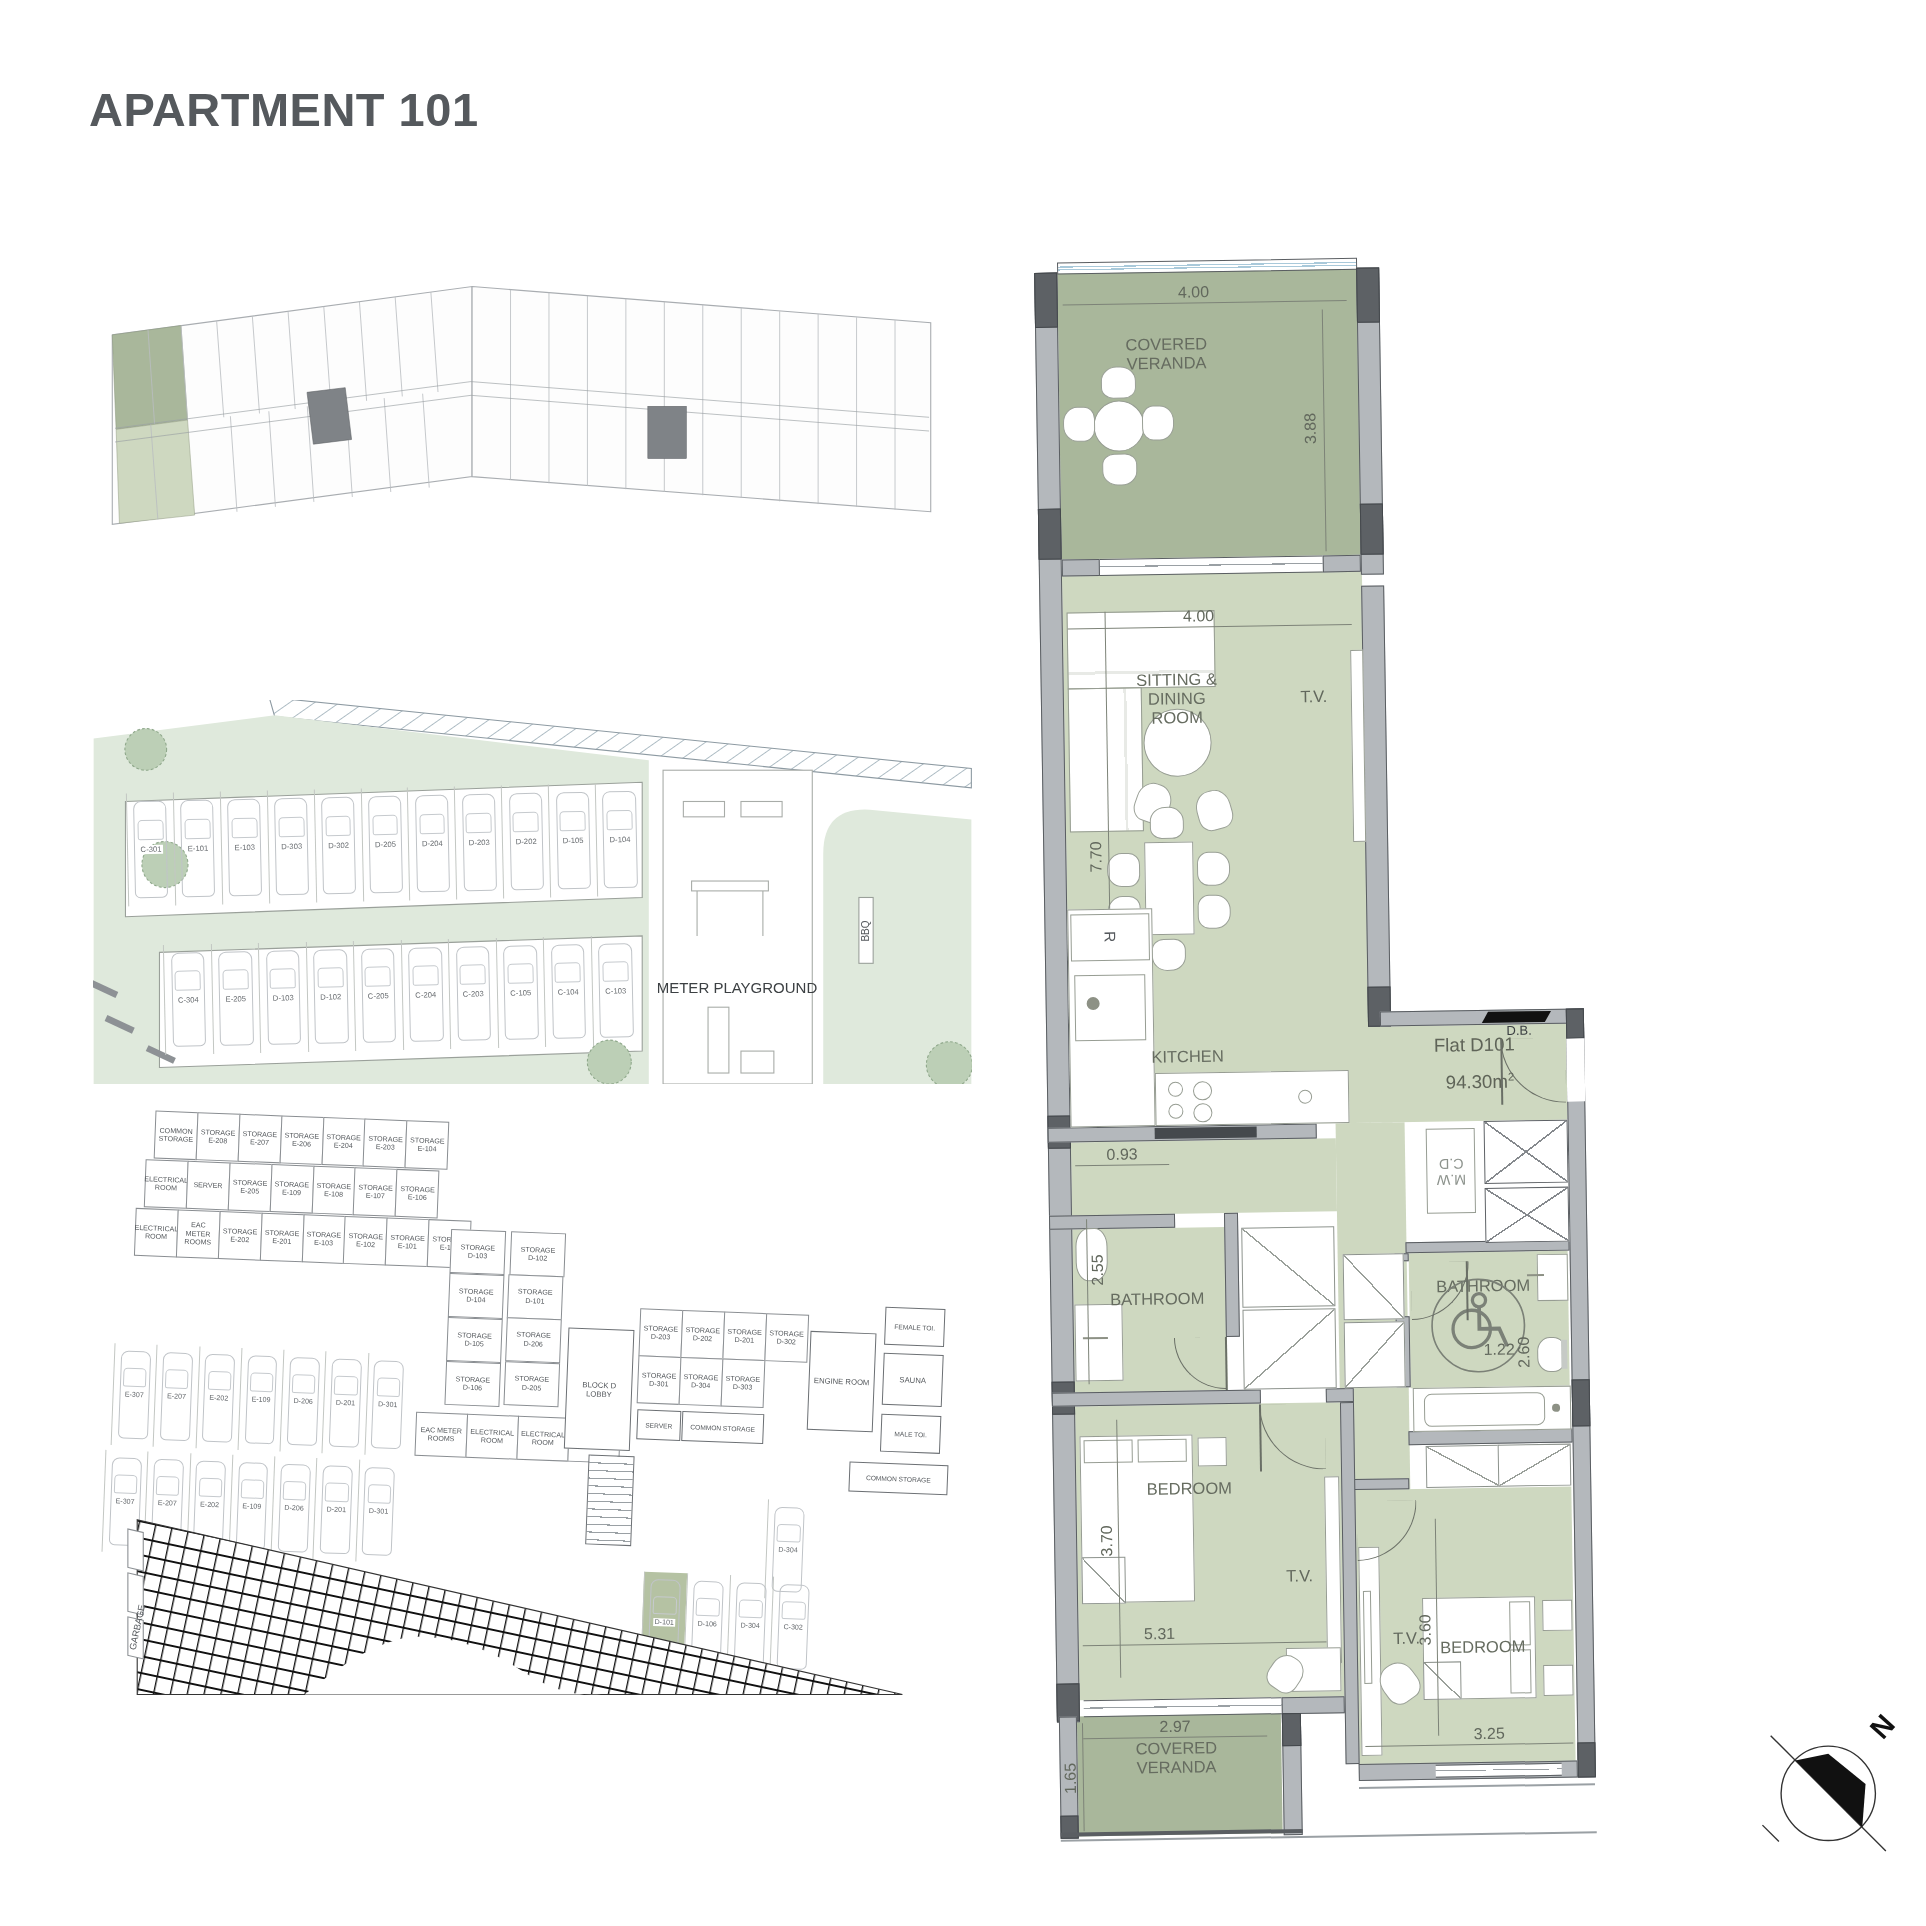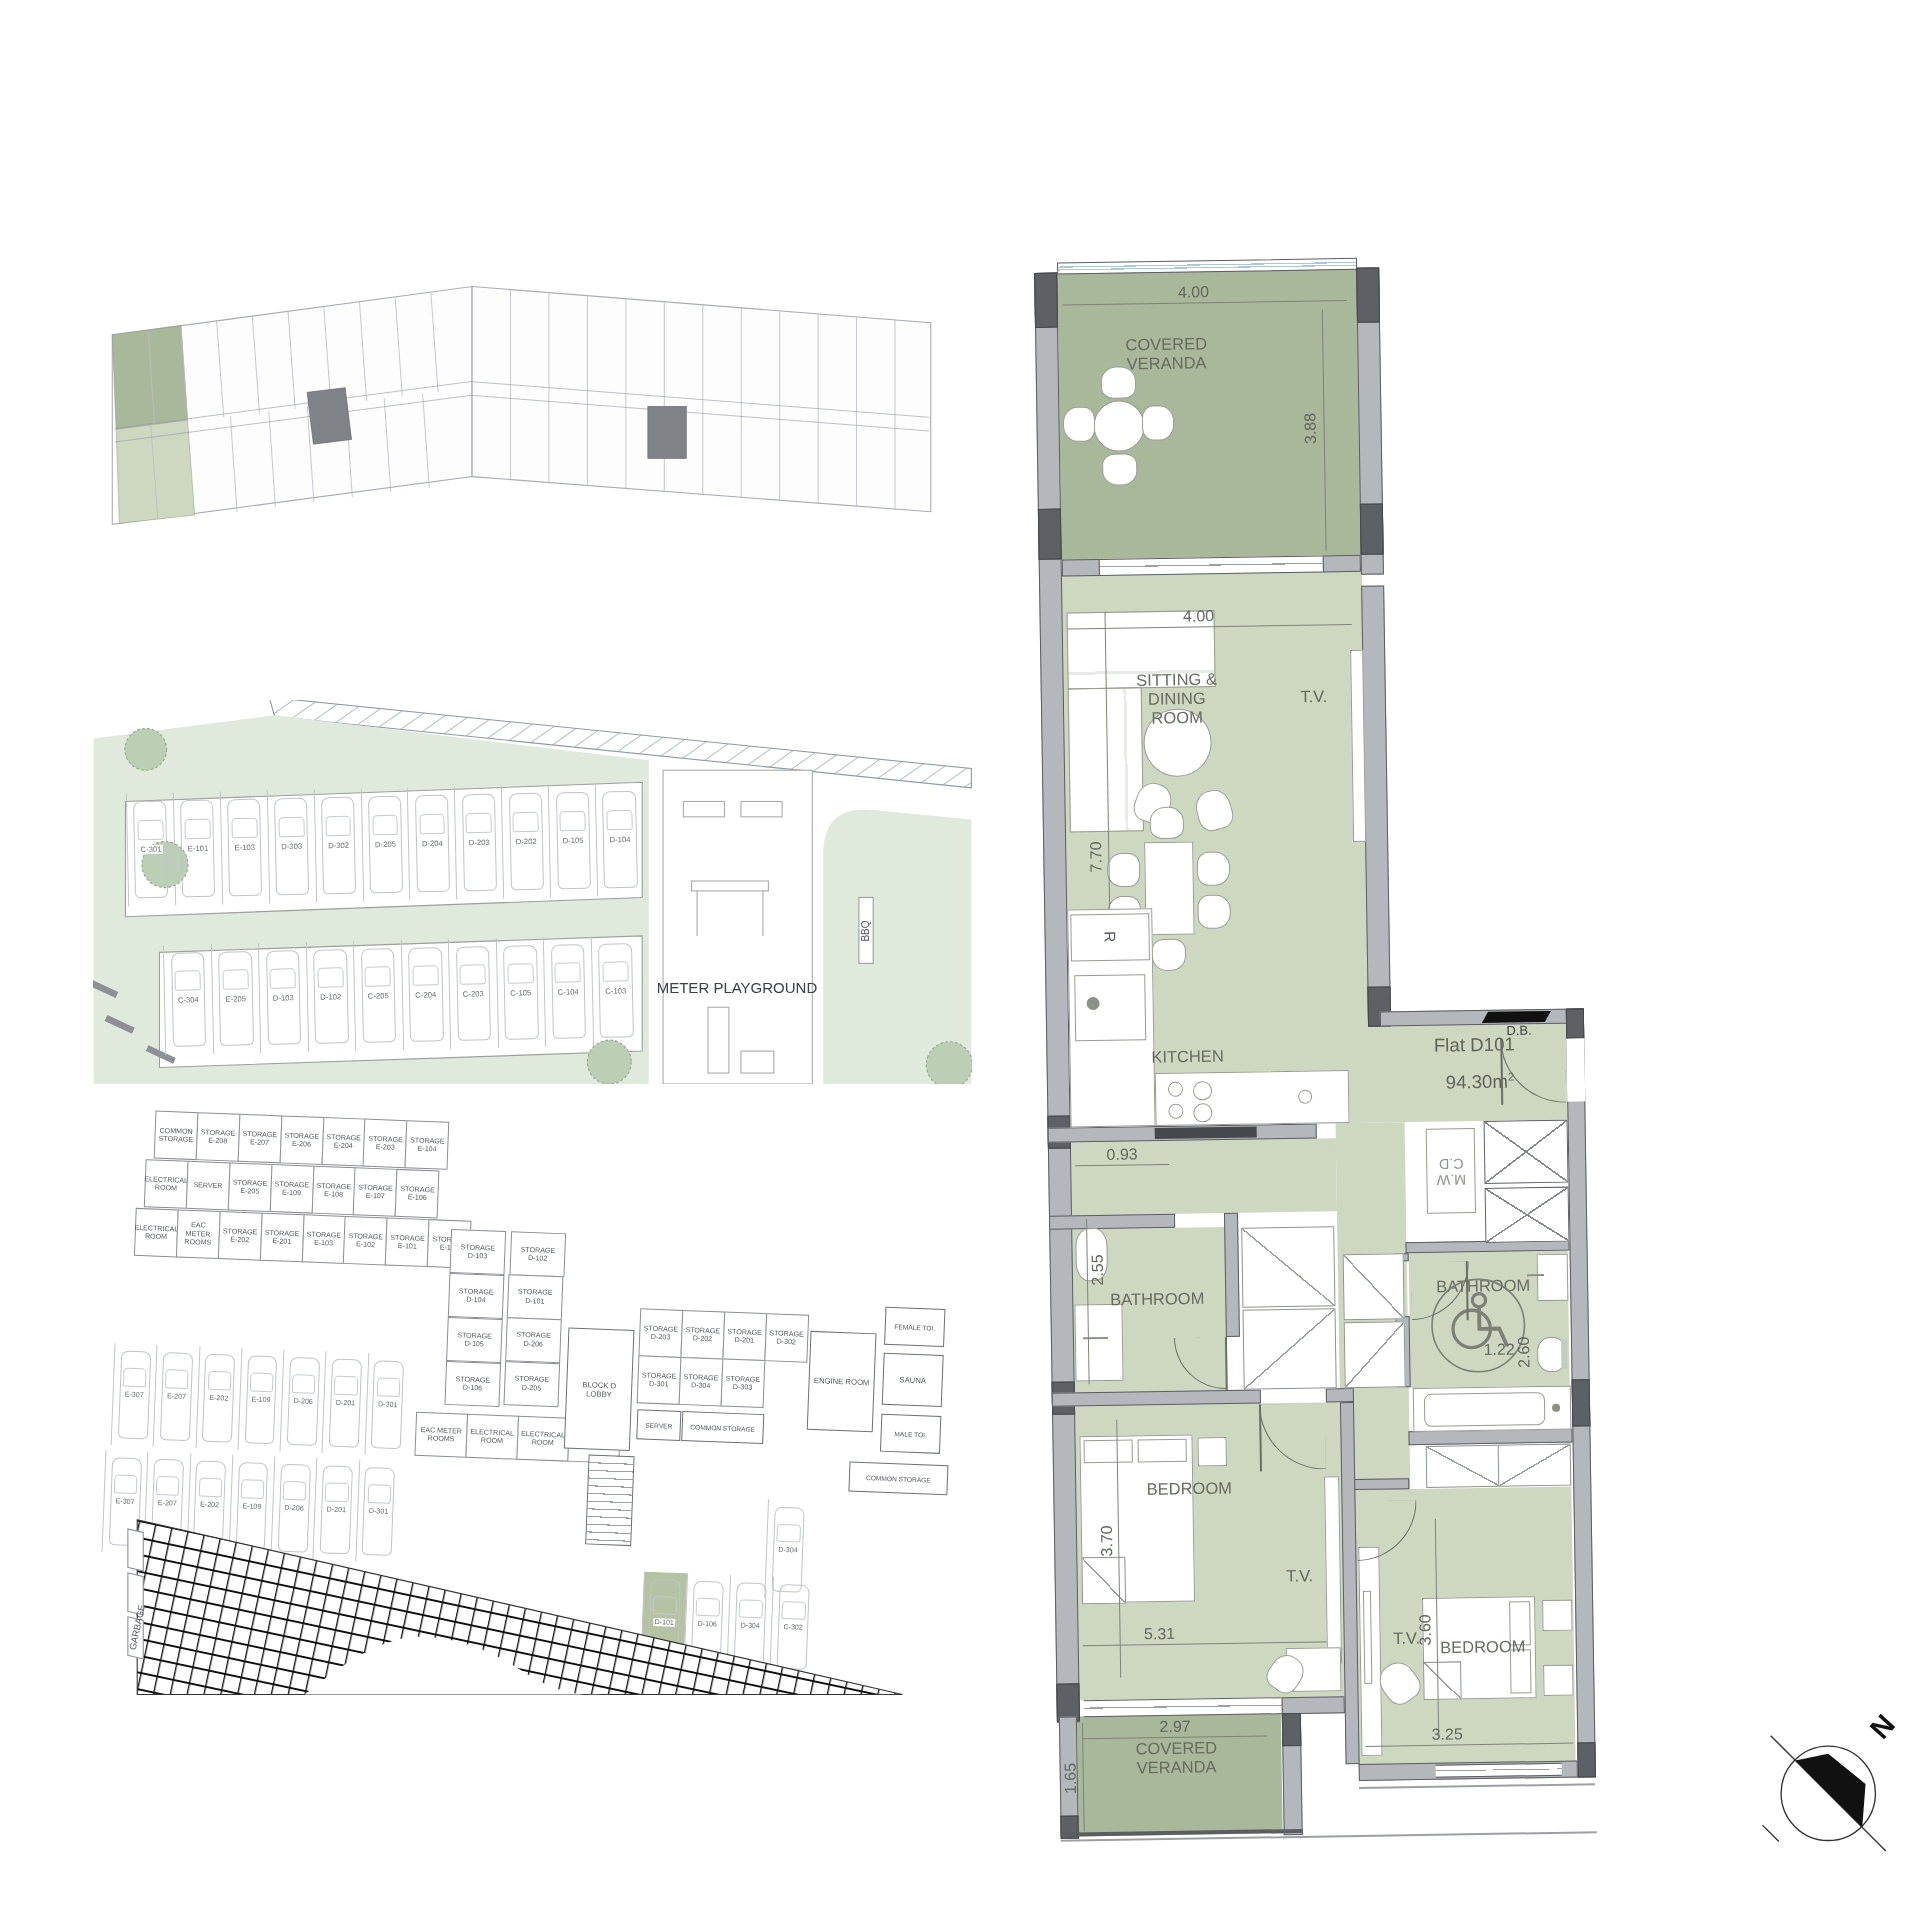--- a/index.html
+++ b/index.html
@@ -58,20 +58,21 @@
   .scell{flex:0 0 auto;border:1.1px solid #8a8e92;background:#fff;margin-left:-1.1px;
          font-size:7.1px;font-weight:400;color:#55595d;text-align:center;white-space:pre-line;
          display:flex;align-items:center;justify-content:center;line-height:1.2;box-sizing:border-box;}
   .room{position:absolute;border:1.4px solid #6c7074;background:#fff;display:flex;align-items:center;
         justify-content:center;text-align:center;font-size:7.7px;color:#55595d;white-space:pre-line;box-sizing:border-box;}
 </style>
 </head>
 <body>
 
 <div id="title">
+  <div>APARTMENT 101</div>
 </div>
 
 <svg class="abs" style="left:93px;top:258px" width="868" height="390" viewBox="0 0 1580 710">
   <g stroke="#a9adb1" stroke-width="2" fill="#fdfdfd">
     <polygon points="35,140 690,52 690,398 35,485"></polygon>
     <polygon points="690,52 1525,118 1525,462 690,398"></polygon>
   </g>
 
   <polygon points="35,140 160,123 172,295 42,312" fill="#a9b79b" stroke="#8b997f"></polygon>
   <polygon points="42,312 172,295 185,468 48,483" fill="#ced8c0" stroke="#98a28a"></polygon>
@@ -618,21 +619,21 @@
   <div class="white" style="left:373px;top:1342px;width:113px;height:102px"></div>
   <div class="white" style="left:460px;top:1347px;width:21px;height:44px"></div>
   <div class="white" style="left:460px;top:1395px;width:21px;height:44px"></div>
   <div class="dbox" style="left:373px;top:1406px;width:38px;height:38px"></div>
   <div class="white" style="left:493px;top:1346px;width:30px;height:31px"></div>
   <div class="white" style="left:493px;top:1411px;width:30px;height:31px"></div>
   <div class="lbl" style="left:433px;top:1392px;white-space:nowrap">BEDROOM</div>
   <div class="dline" style="left:387px;top:1263px;width:1.1px;height:217px"></div>
   <div class="dim dimv" style="left:376px;top:1374px">3.60</div>
   <div class="dline" style="left:314px;top:1489px;width:208px;height:1.1px"></div>
-  <div class="dim" style="left:396px;top:1479px">3.25</div>
+  <div class="dim" style="left:438px;top:1479px">3.25</div>
   <div class="arc arcTL" style="left:309px;top:1244px;width:60px;height:60px"></div>
 
   <div class="lbl" style="left:125px;top:1498px">COVERED
 VERANDA</div>
   <div class="dline" style="left:32px;top:1477px;width:184px;height:1.1px"></div>
   <div class="dim" style="left:124px;top:1467px">2.97</div>
   <div class="dline" style="left:31px;top:1462px;width:1.1px;height:108px"></div>
   <div class="dim dimv" style="left:18.7px;top:1517px">1.65</div>
 </div>
 

